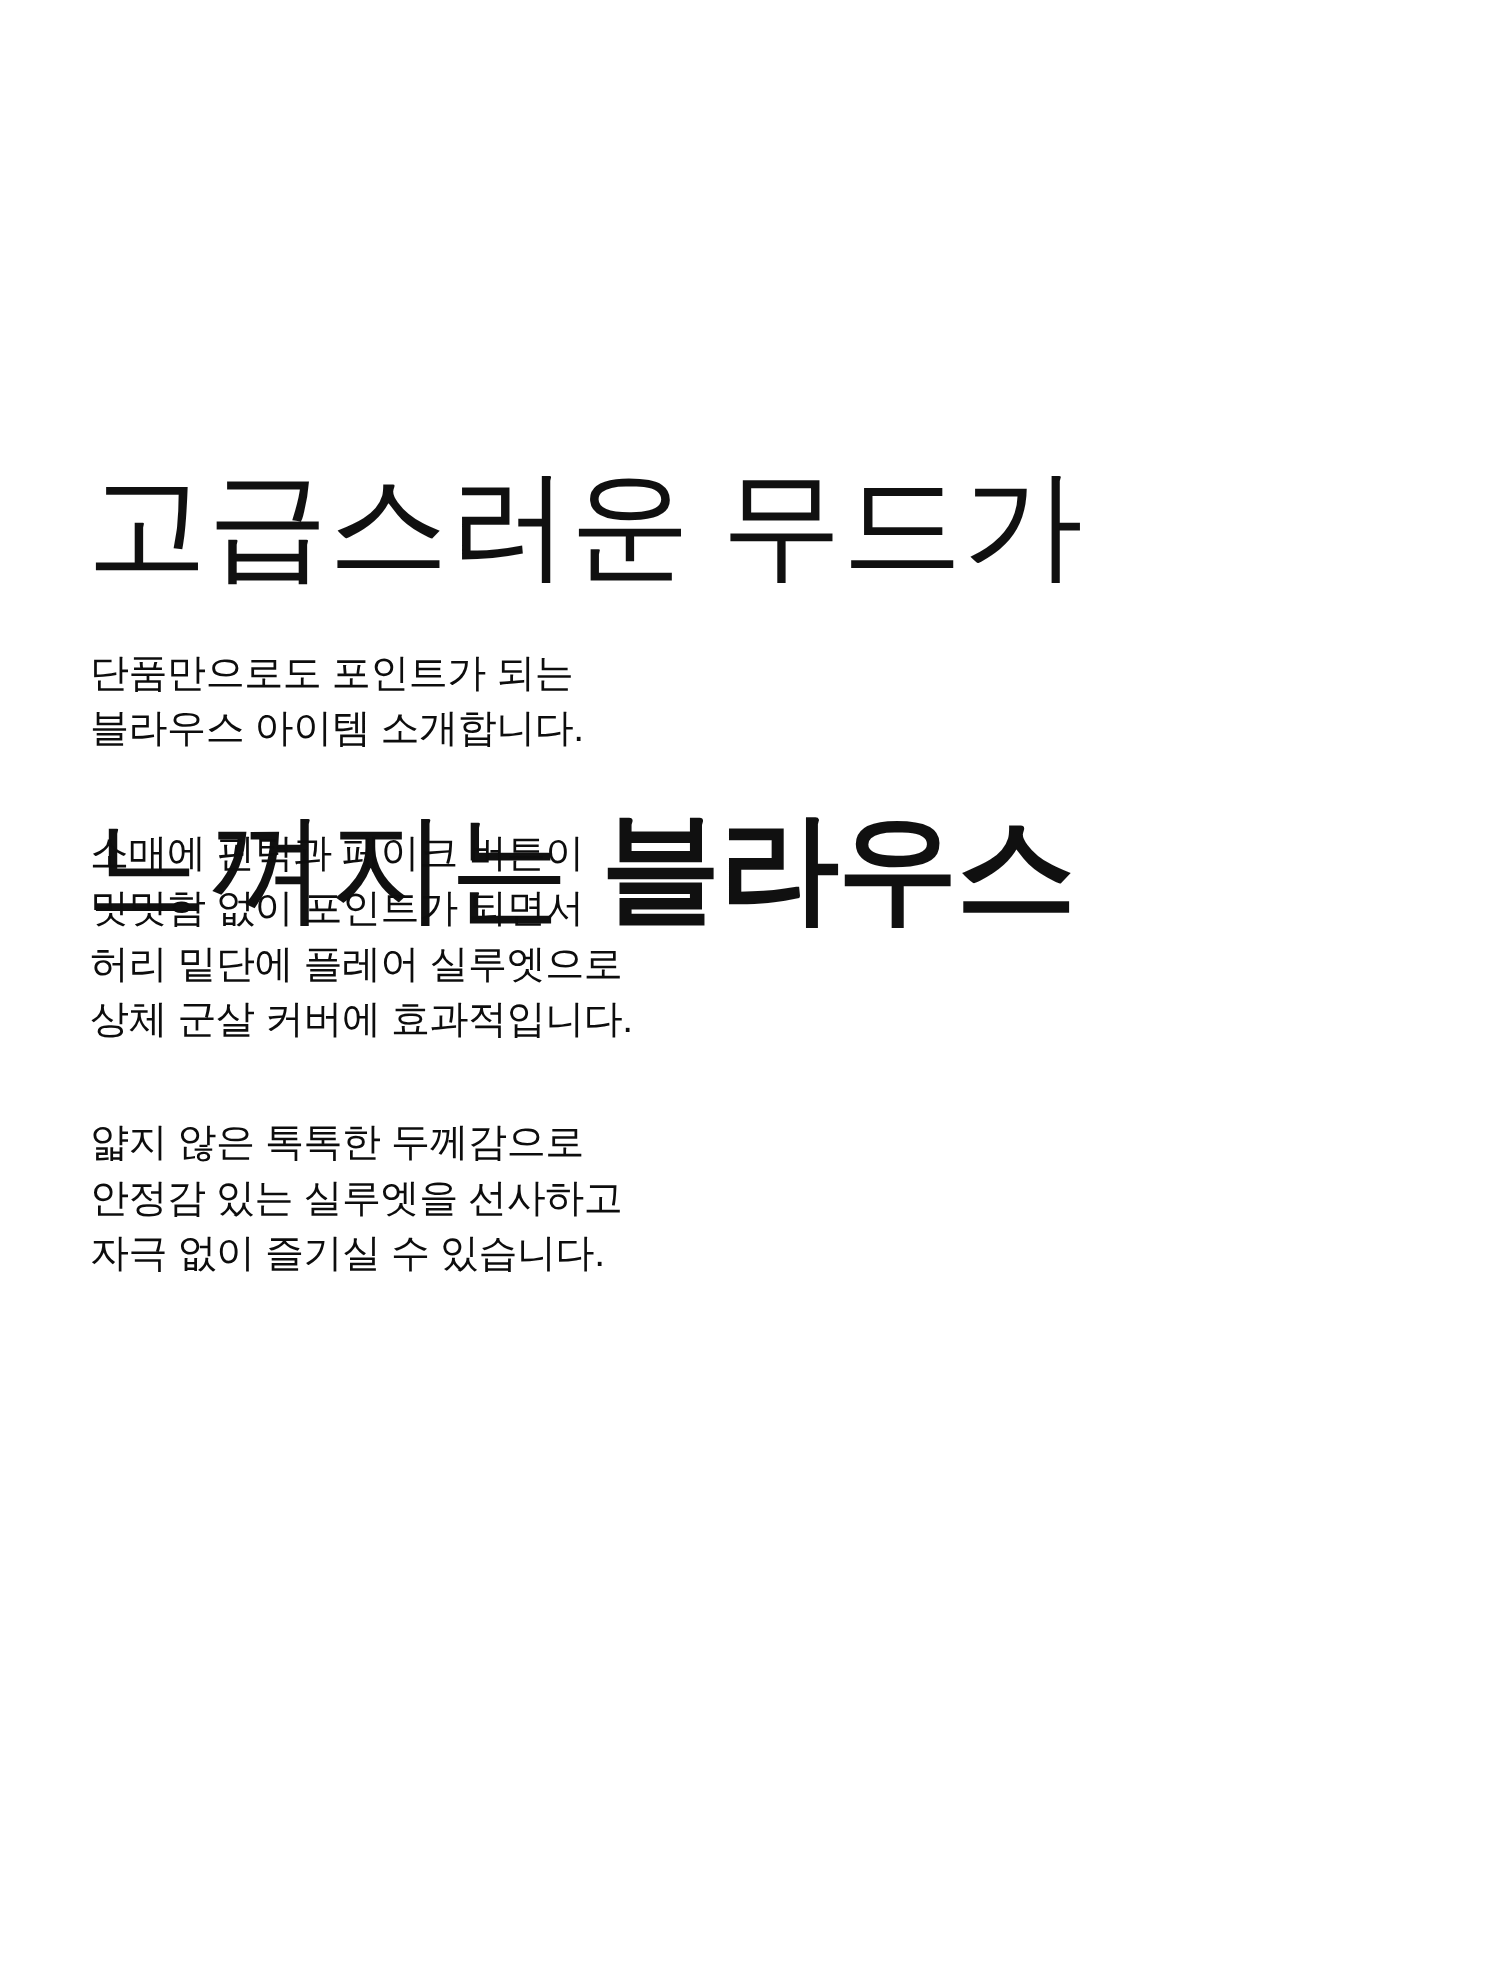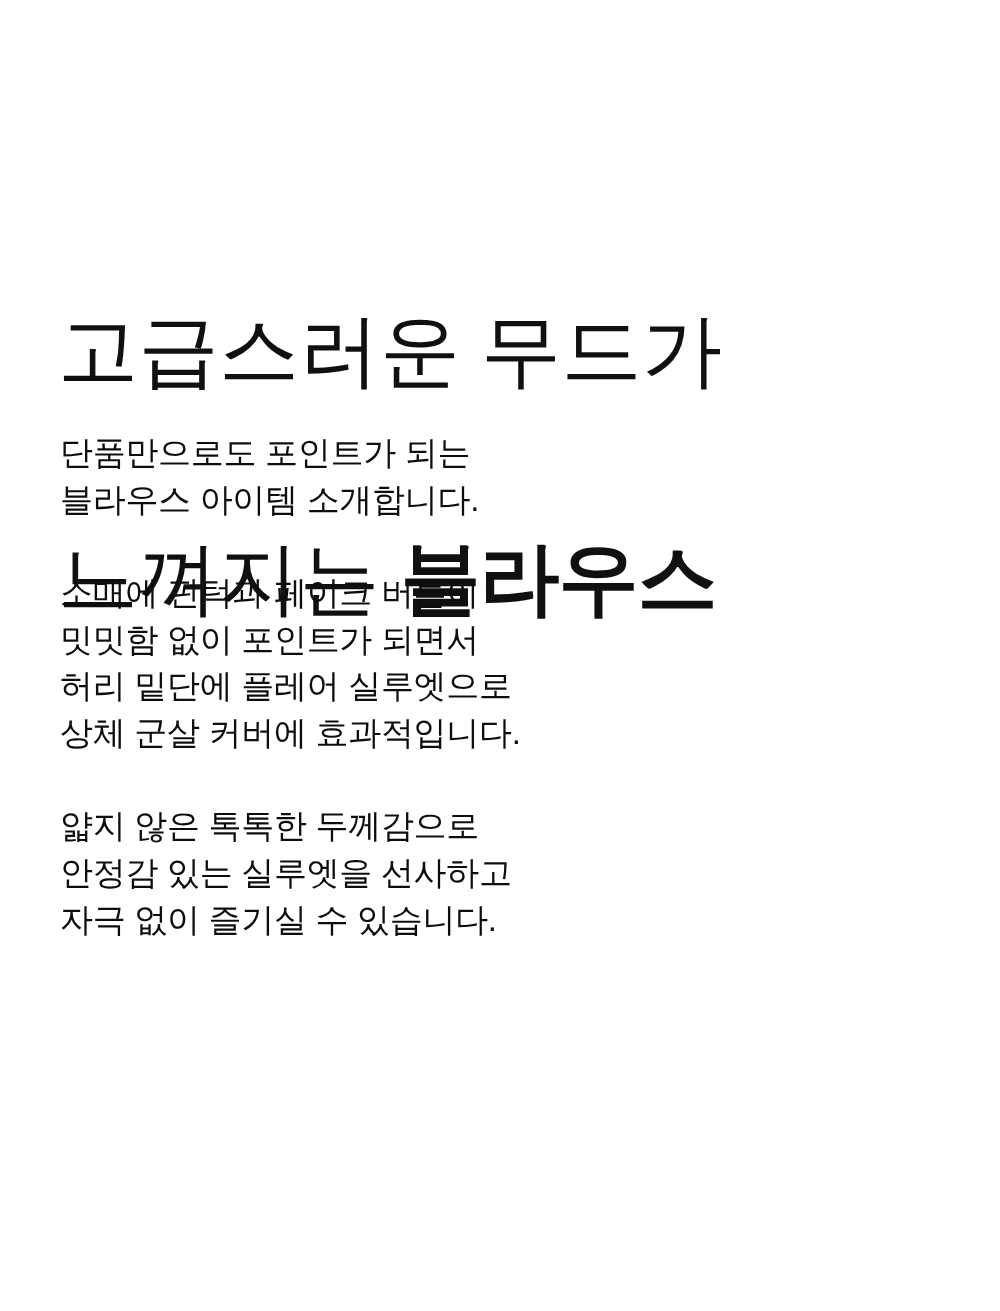--- a/index.html
+++ b/index.html
@@ -50,21 +50,21 @@
     letter-spacing: -1px;
   }
   .body-copy {
     position: absolute;
     left: 60px;
     top: 430px;
     width: 860px;
   }
   .para {
     font-family: "Liberation Sans", sans-serif;
-    font-size: 33px;
+    font-size: 26px;
     line-height: 1.42;
     color: #0d0d0d;
     white-space: pre-line;
     margin: 0 0 46px 0;
     letter-spacing: -0.3px;
   }
   .para:last-child {
     margin-bottom: 0;
   }
 </style>

